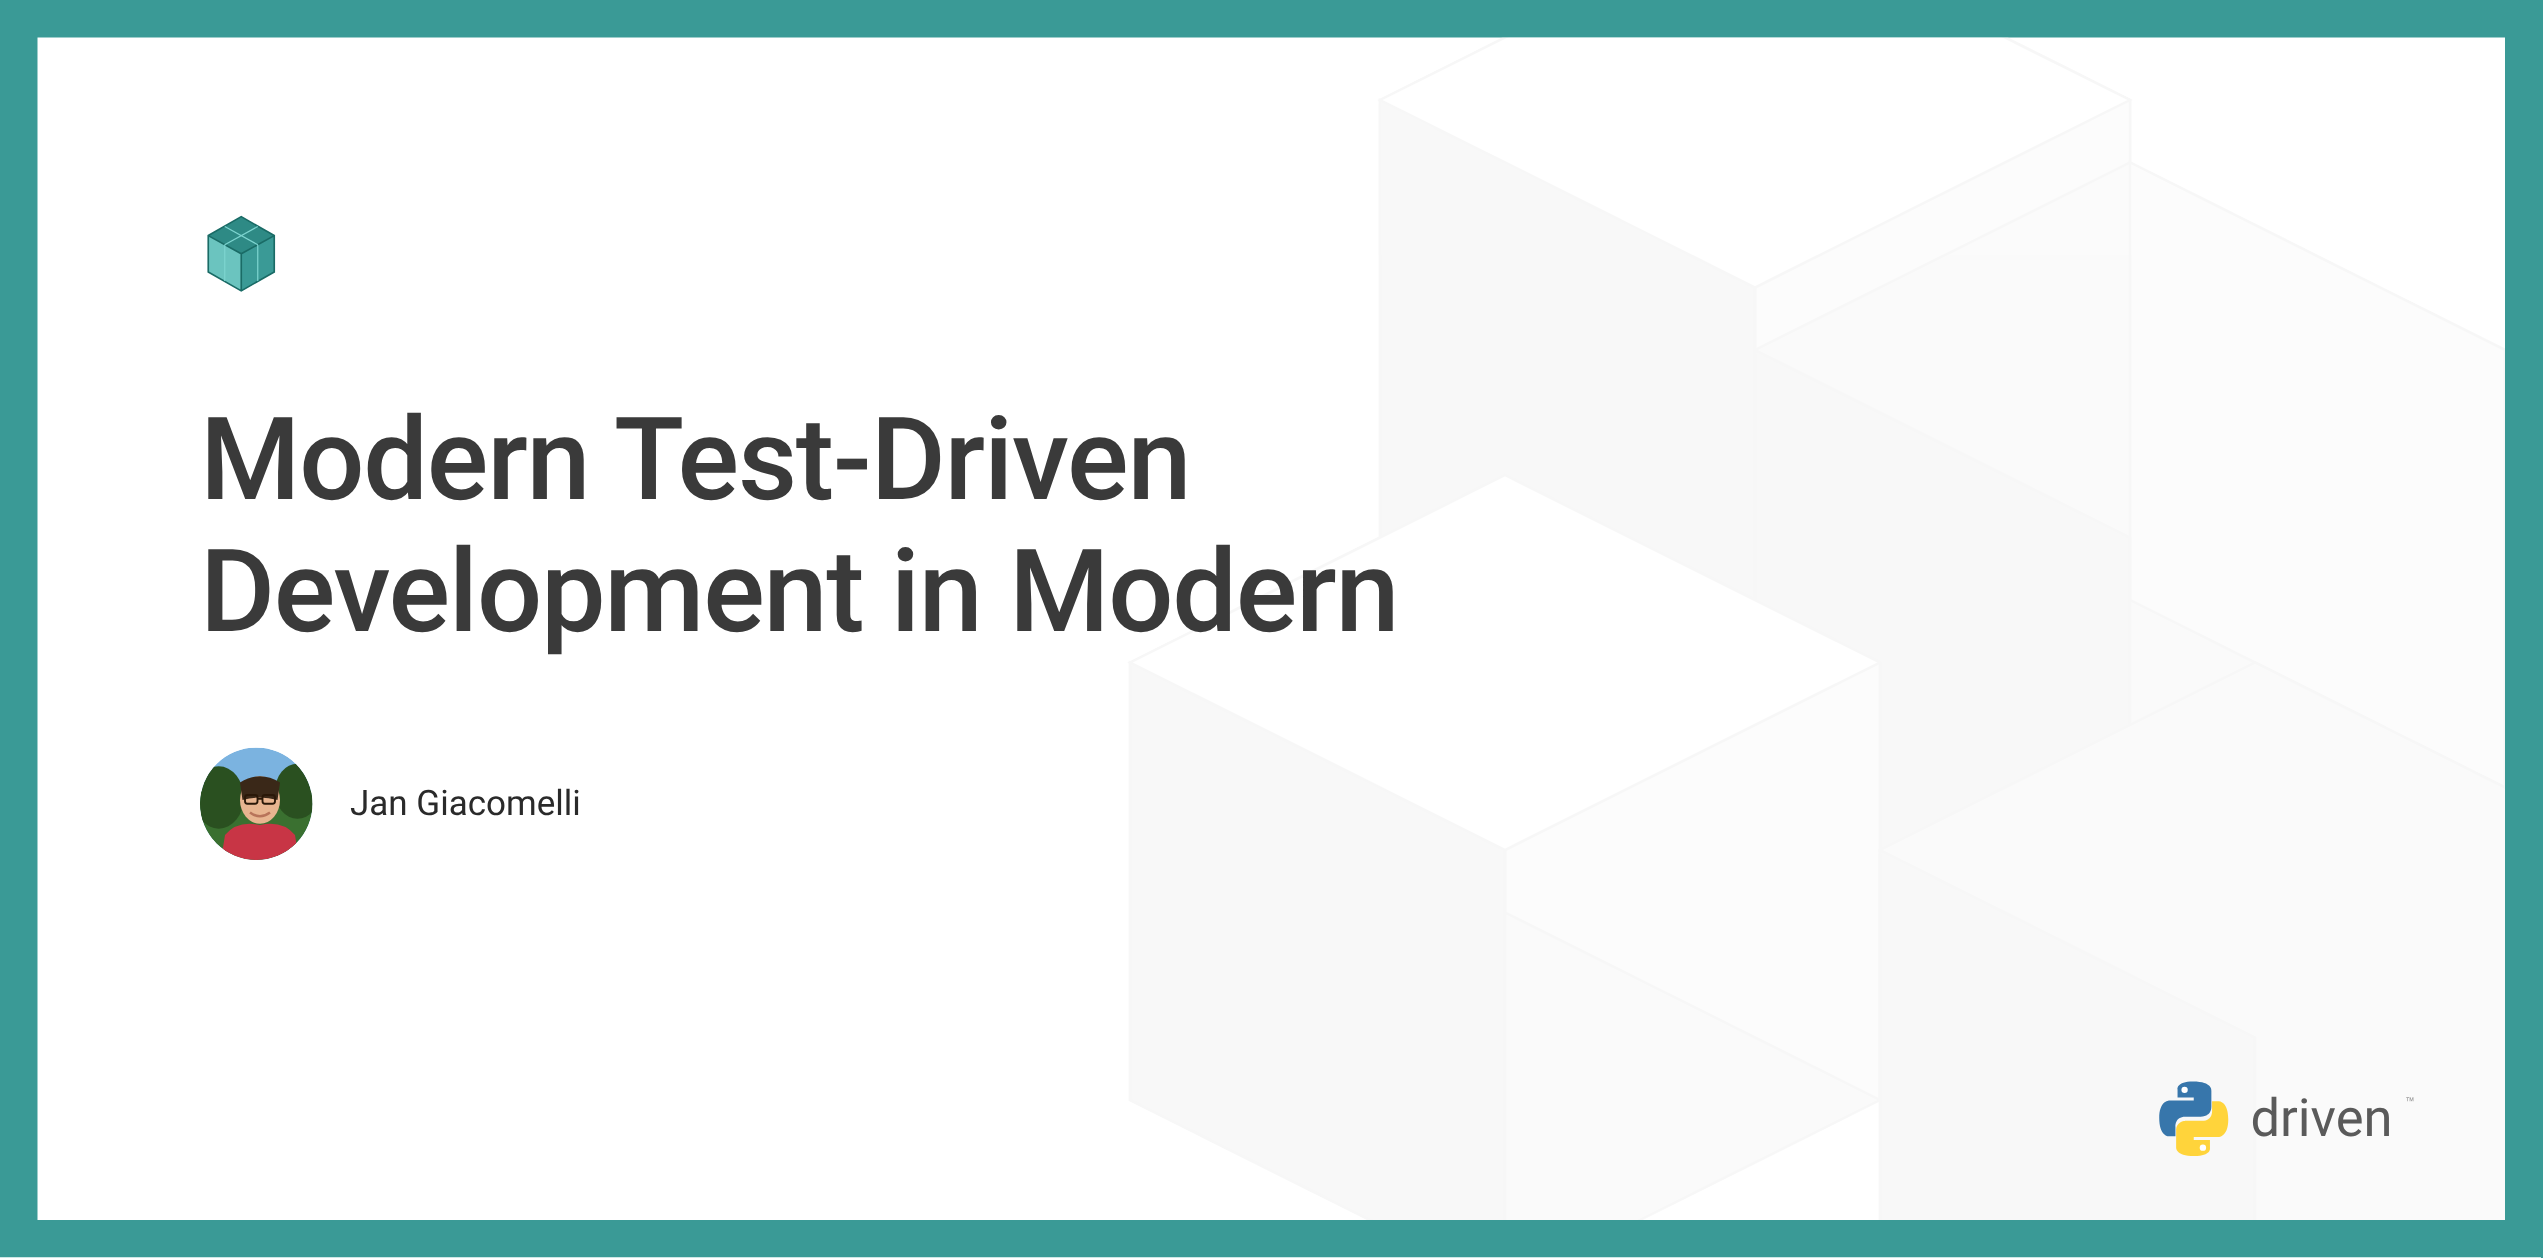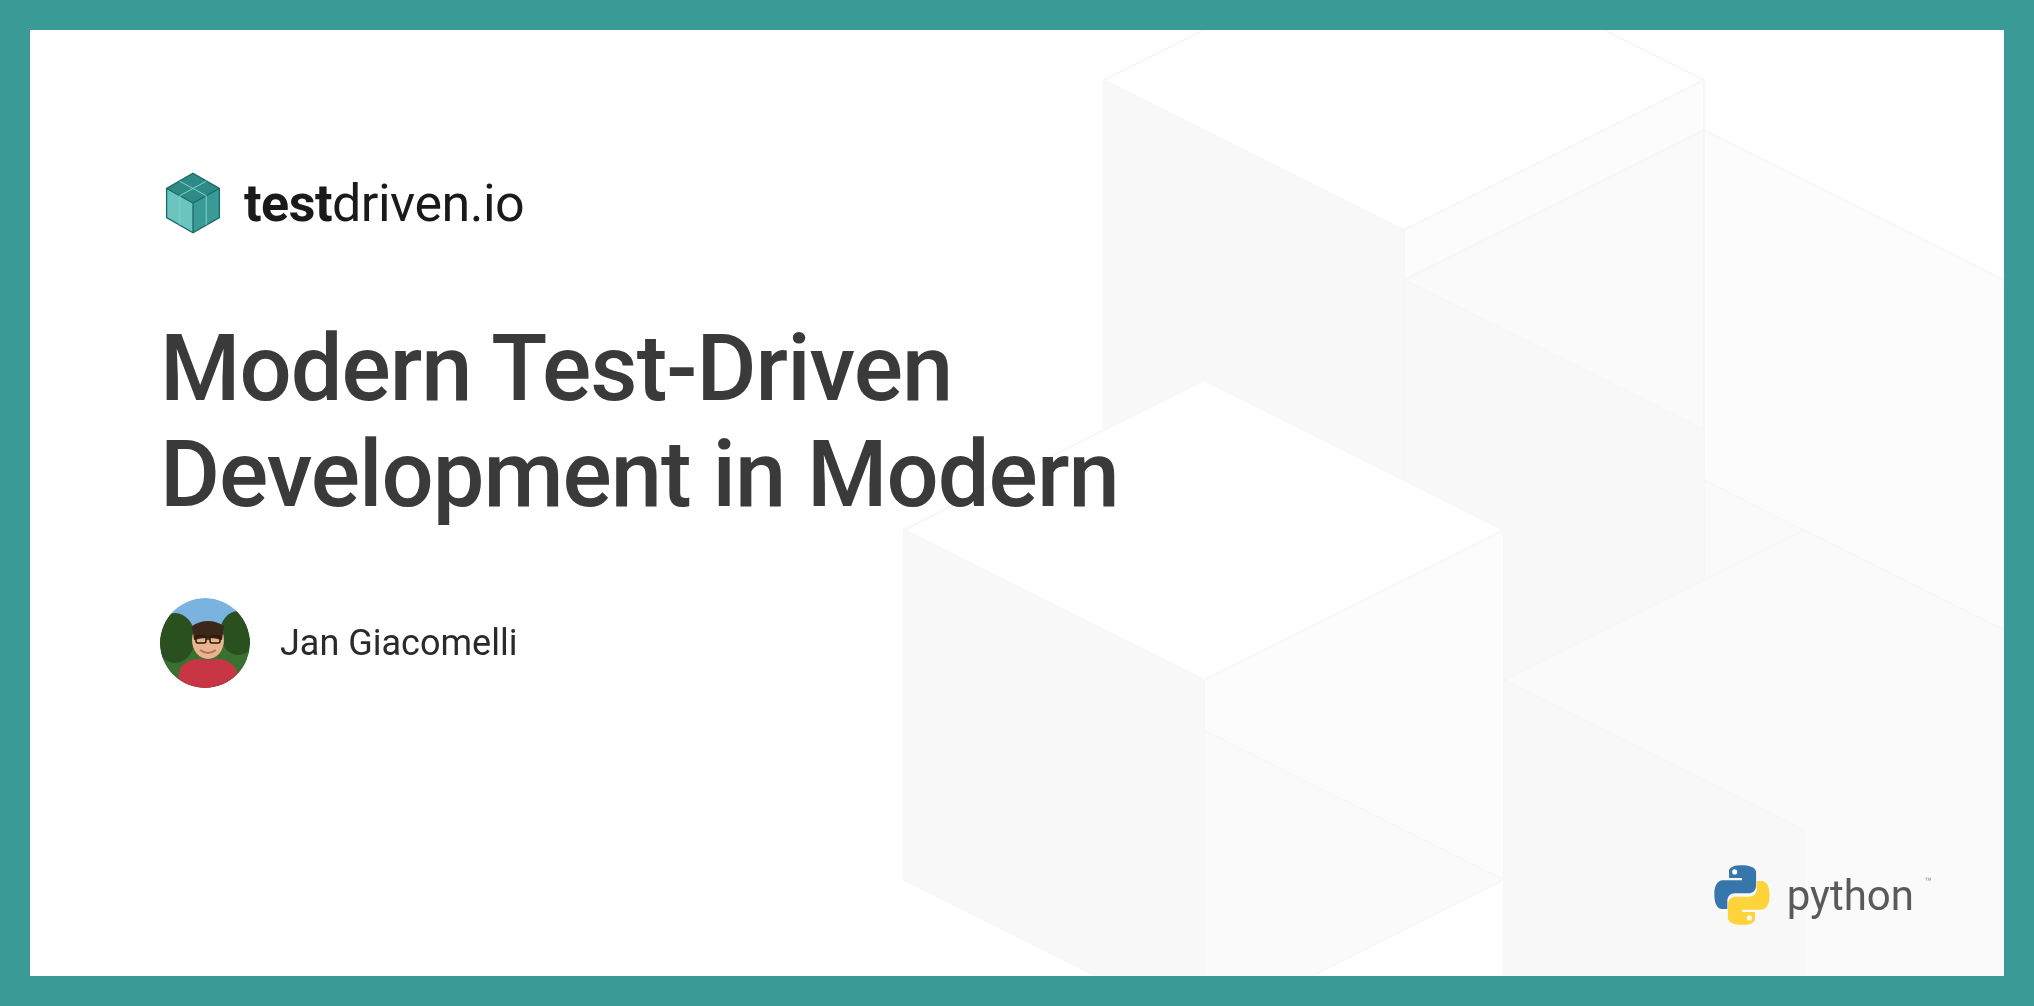--- a/index.html
+++ b/index.html
@@ -96,21 +96,21 @@
       overflow: hidden;
       flex-shrink: 0;
     }
     
     .avatar svg {
       width: 100%;
       height: 100%;
     }
     
     .author-name {
-      font-size: 36px;
+      font-size: 28px;
       font-weight: 400;
       color: #2a2a2a;
     }
     
     .python-badge {
       position: absolute;
       bottom: 50px;
       right: 90px;
       display: flex;
       align-items: center;
@@ -172,23 +172,20 @@
         <svg class="logo-icon" viewBox="0 0 100 100" xmlns="http://www.w3.org/2000/svg">
           <g>
             <path fill="#4fb3ae" d="M 50 5 L 90 28 L 90 72 L 50 95 L 10 72 L 10 28 Z"></path>
             <path fill="#2e8a85" d="M 50 5 L 90 28 L 50 50 L 10 28 Z"></path>
             <path fill="#6bc4bf" d="M 10 28 L 50 50 L 50 95 L 10 72 Z"></path>
             <path fill="#3a9a96" d="M 90 28 L 50 50 L 50 95 L 90 72 Z"></path>
             <path fill="none" stroke="#1a6b66" stroke-width="2" d="M 50 5 L 90 28 L 90 72 L 50 95 L 10 72 L 10 28 Z M 10 28 L 50 50 L 90 28 M 50 50 L 50 95"></path>
             <path fill="none" stroke="#7dd4cf" stroke-width="1.5" d="M 30 17 L 70 39 M 70 17 L 30 39 M 30 83 L 30 39 M 70 83 L 70 39"></path>
           </g>
         </svg>
-        <div class="logo-text">
-          <span class="bold">test</span><span class="light">driven.io</span>
-        </div>
       </div>
 
       <h1 class="title">Modern Test-Driven Development in Modern</h1>
 
       <div class="author-row">
         <div class="avatar">
           <svg viewBox="0 0 90 90" xmlns="http://www.w3.org/2000/svg">
             <defs>
               <clipPath id="circleClip">
                   <circle cx="45" cy="45" r="45"></circle>
@@ -215,19 +212,19 @@
     </div>
 
     <div class="python-badge">
       <svg class="python-logo" viewBox="0 0 110 110" xmlns="http://www.w3.org/2000/svg">
         <path fill="#3776ab" d="M 54 2 C 30 2 32 13 32 13 L 32 25 L 55 25 L 55 29 L 22 29 C 22 29 6 27 6 54 C 6 81 20 80 20 80 L 29 80 L 29 66 C 29 66 28 52 43 52 L 66 52 C 66 52 80 52 80 38 L 80 15 C 80 15 82 2 54 2 Z"></path>
         <circle cx="42" cy="14" r="4.5" fill="#ffffff"></circle>
         <path fill="#ffd43b" d="M 56 108 C 80 108 78 97 78 97 L 78 85 L 55 85 L 55 81 L 88 81 C 88 81 104 83 104 56 C 104 29 90 30 90 30 L 81 30 L 81 44 C 81 44 82 58 67 58 L 44 58 C 44 58 30 58 30 72 L 30 95 C 30 95 28 108 56 108 Z"></path>
         <circle cx="68" cy="96" r="4.5" fill="#ffffff"></circle>
       </svg>
       <div class="python-text">
-        <span>python</span>
+        <span>driven</span>
         <span class="python-tm">™</span>
       </div>
     </div>
 
   </div>
 </div>
 
 </body></html>

